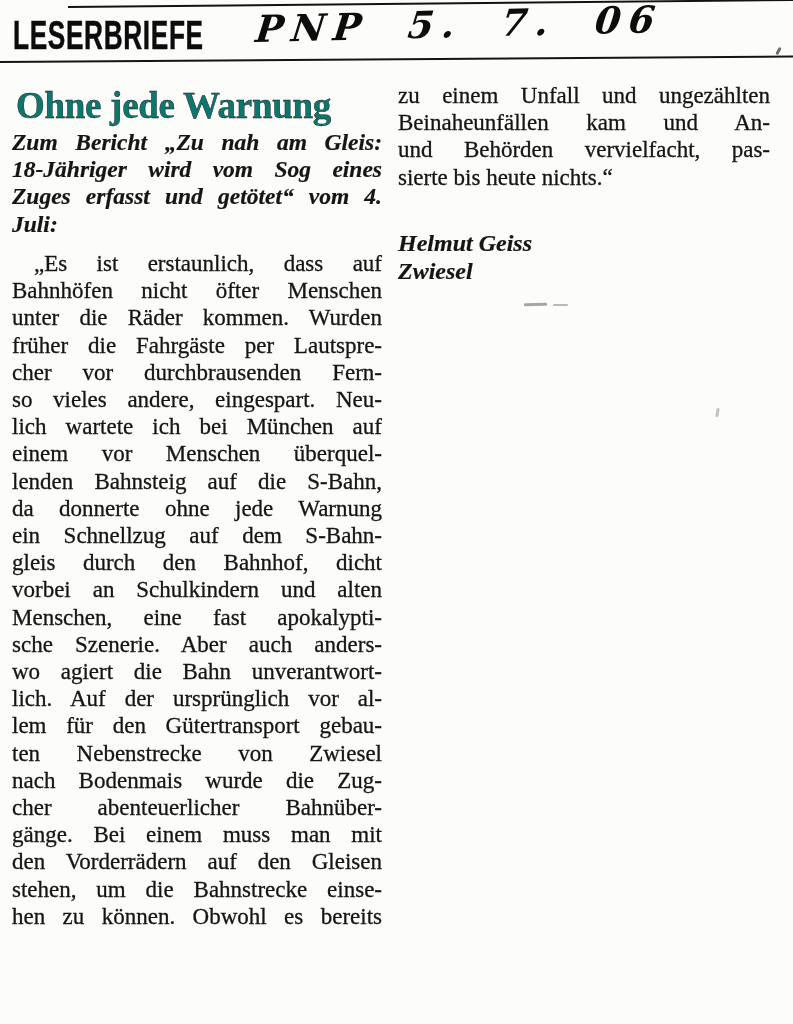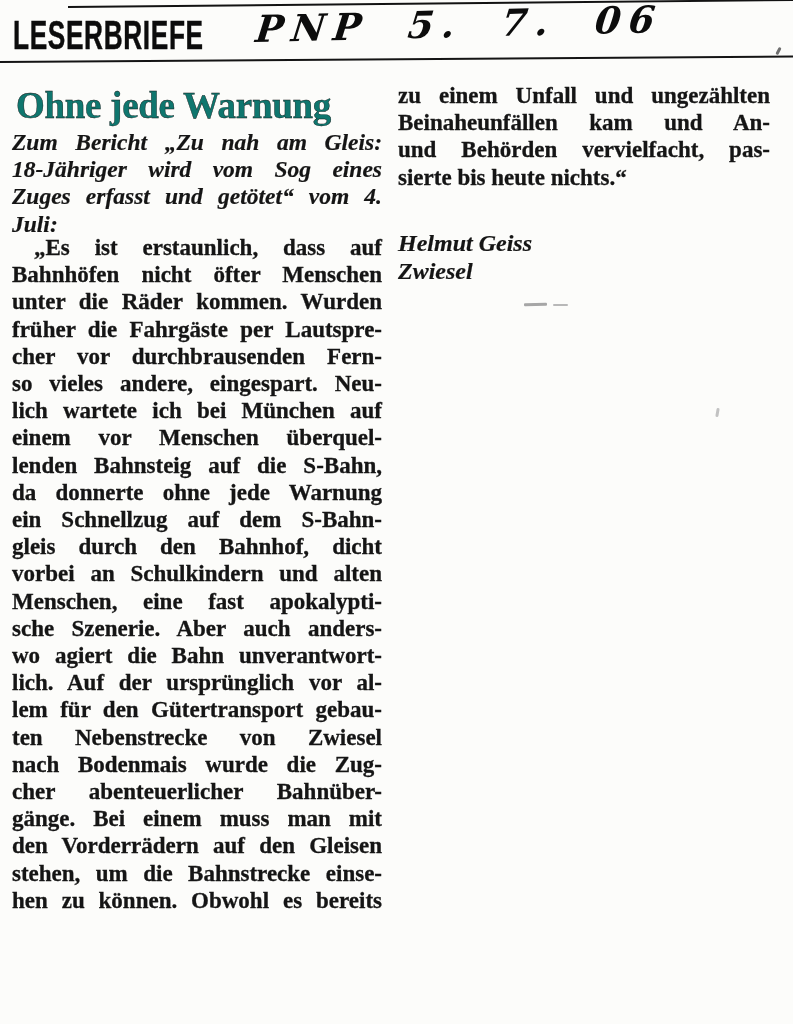--- a/index.html
+++ b/index.html
@@ -70,23 +70,23 @@
     position: absolute; left: 12px; top: 129px; width: 370px;
     font-weight: bold; font-style: italic;
     font-size: 23.5px; line-height: 27.2px;
     -webkit-text-stroke: 0.2px #151515;
   }
   .body-col {
     position: absolute;
     font-size: 23px; line-height: 27.2px;
     -webkit-text-stroke: 0.3px #171717;
   }
-  .body-left  { left: 12px;  top: 234px; width: 370px; }
+  .body-left  { left: 12px;  top: 250px; width: 370px; }
   .body-right { left: 398px; top: 82px;  width: 372px; }
-  .line { text-align: justify; text-align-last: justify; font-weight: bold; }
+  .line { text-align: justify; text-align-last: justify; }
   .line.flush { text-align-last: left; }
   .line.indent { text-indent: 22px; }
   .signature {
     position: absolute; left: 398px; top: 229px; width: 379px;
     text-align: left;
     font-weight: bold; font-style: italic;
     font-size: 24px; line-height: 28px;
     -webkit-text-stroke: 0.2px #151515;
   }
 </style>

